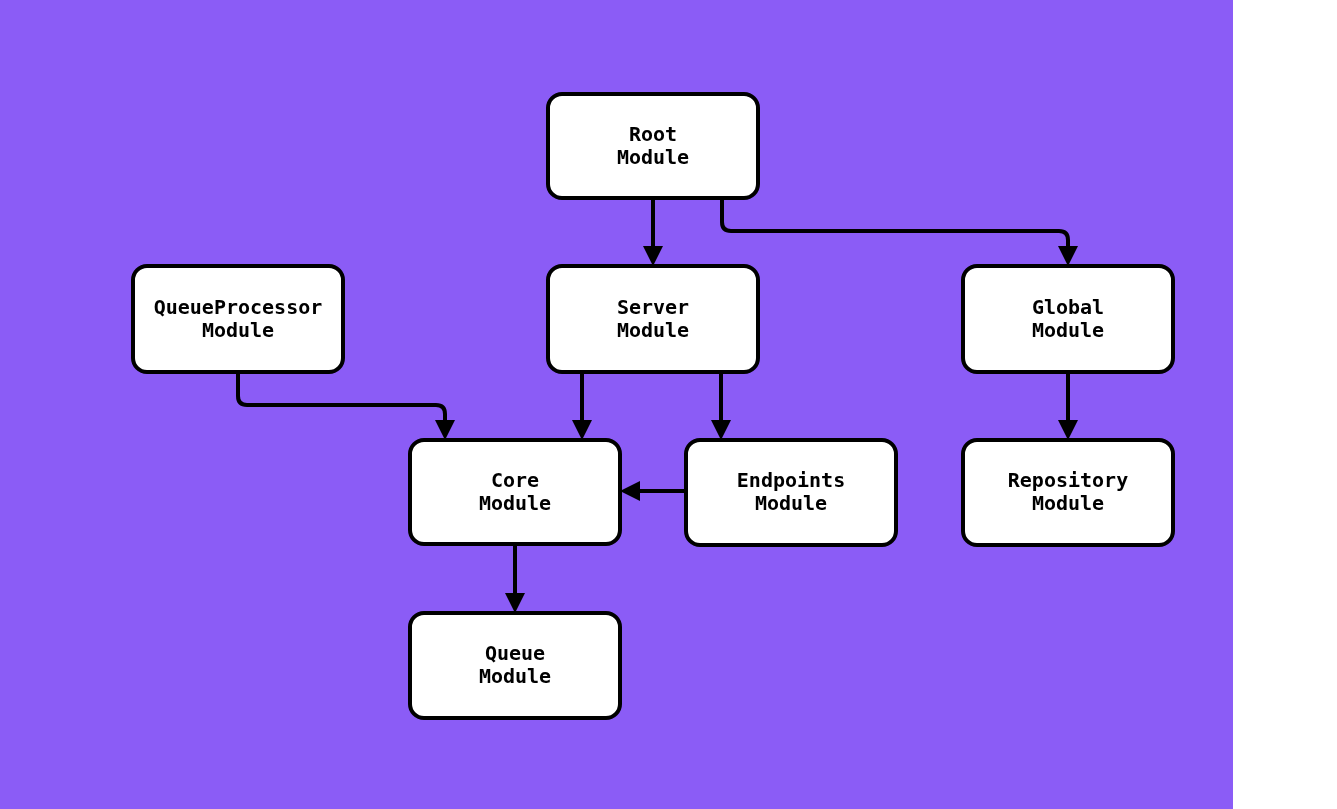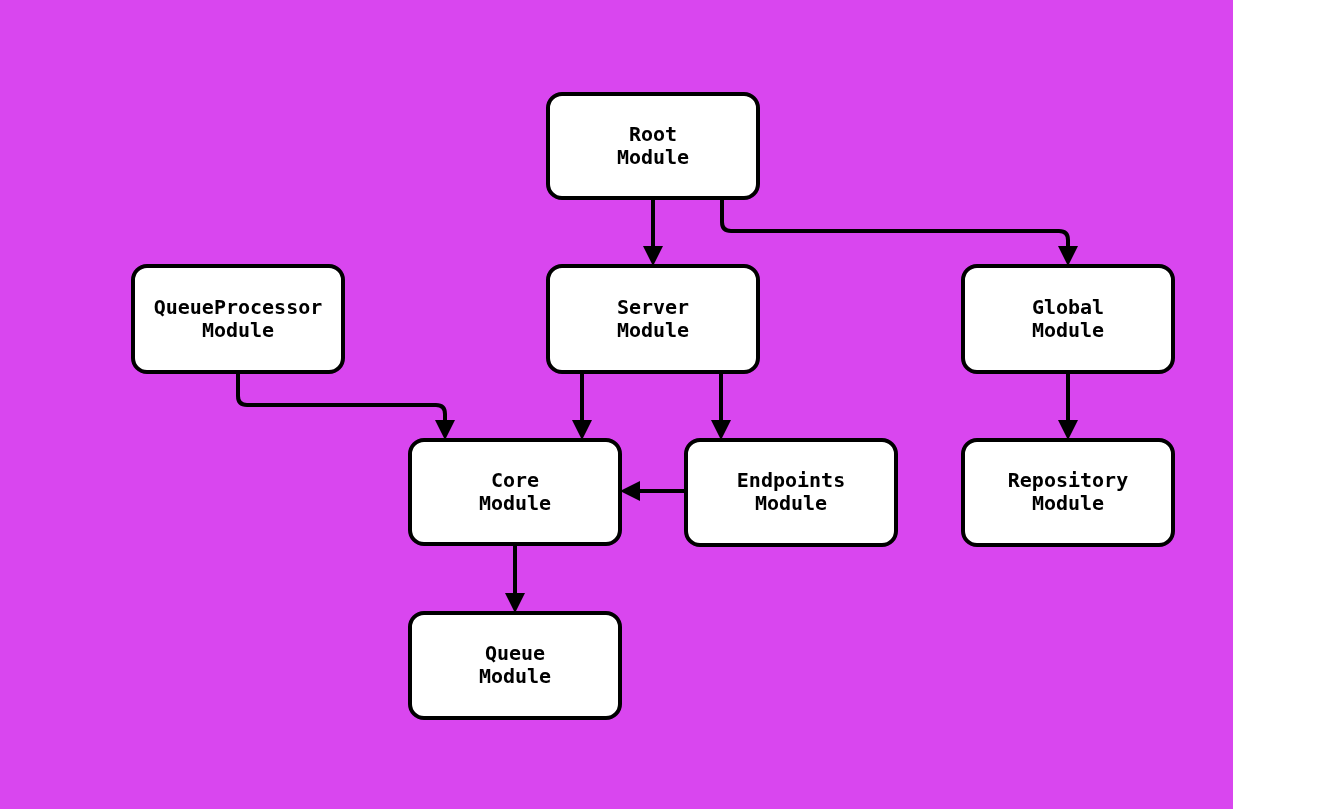--- a/index.html
+++ b/index.html
@@ -10,21 +10,21 @@
   body {
     width: 1337px;
     height: 809px;
     overflow: hidden;
     font-family: "DejaVu Sans Mono", monospace;
   }
   #diagram-root {
     position: relative;
     width: 1233px;
     height: 809px;
-    background: #d946ef;
+    background: #8b5cf6;
   }
   svg.diagram-canvas {
     display: block;
     width: 1337px;
     height: 809px;
   }
   .node-box {
     fill: #ffffff;
     stroke: #000000;
     stroke-width: 4;

